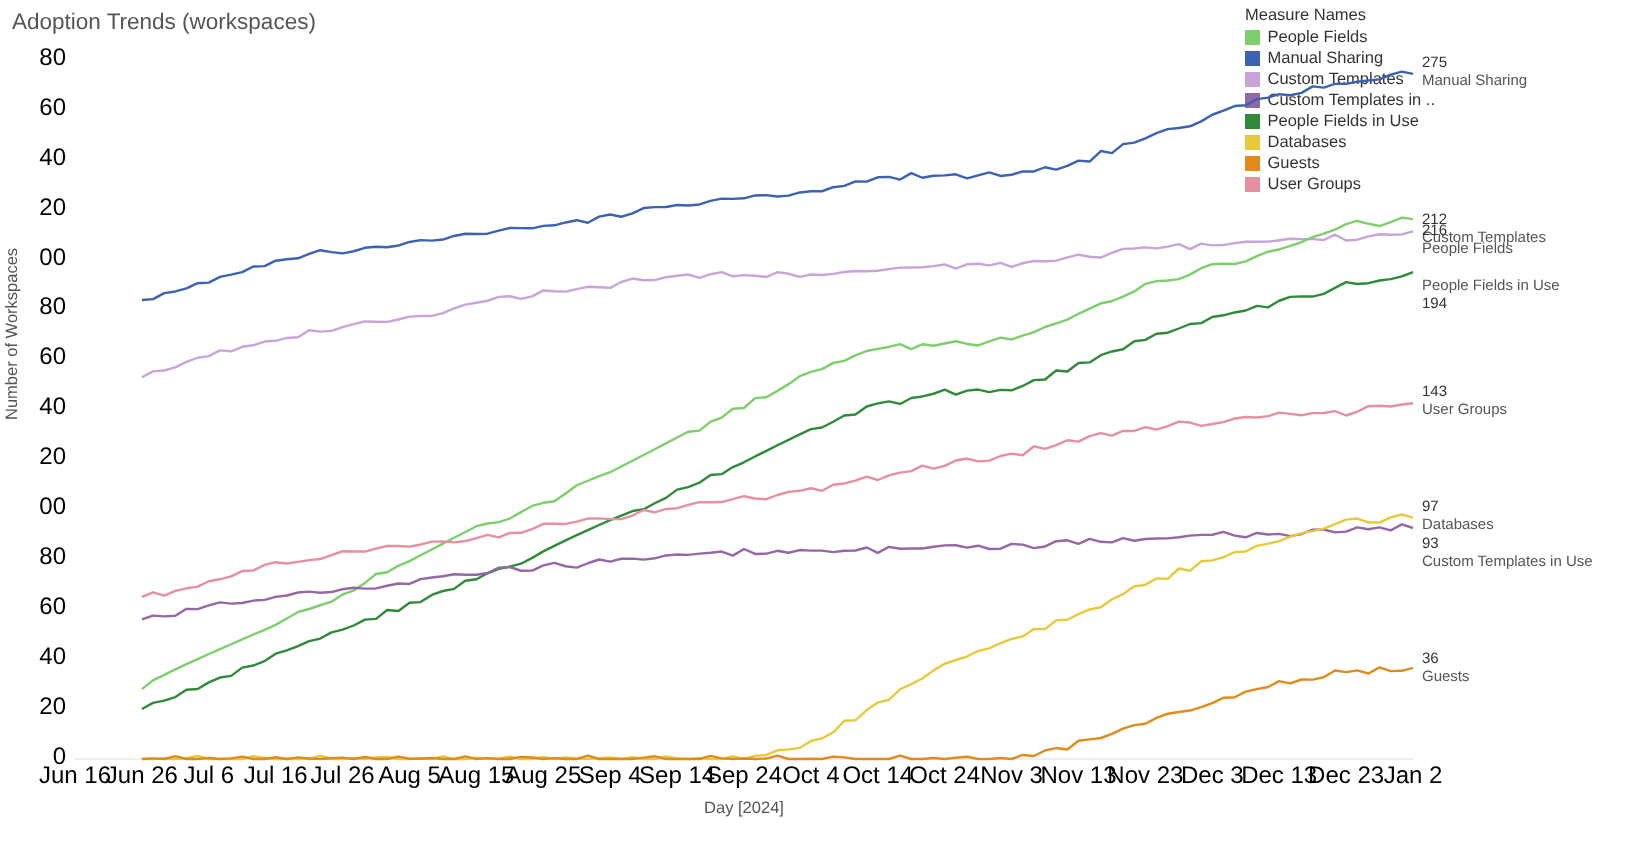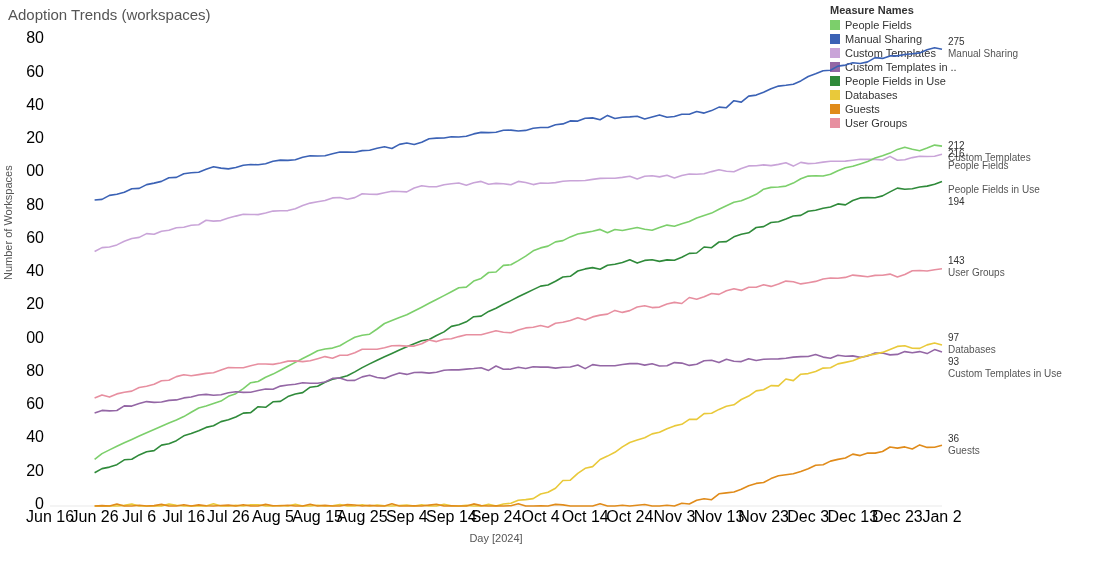--- a/index.html
+++ b/index.html
@@ -26,21 +26,21 @@
     font-weight: 400;
   }
   .legend {
     position: absolute;
     right: 8px;
     top: 4px;
     width: 126px;
   }
   .legend-title {
     font-size: 11px;
-    font-weight: 700;
+    font-weight: 400;
     color: #333;
     margin-bottom: 2px;
   }
   .legend-item {
     display: flex;
     align-items: center;
     gap: 5px;
     font-size: 11px;
     line-height: 14px;
     color: #333;

